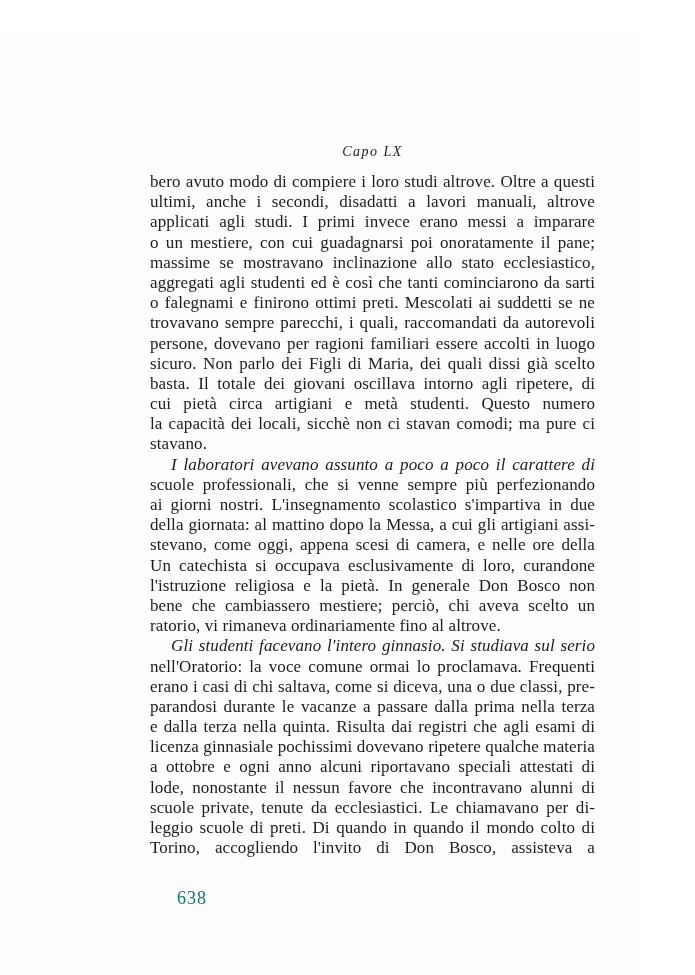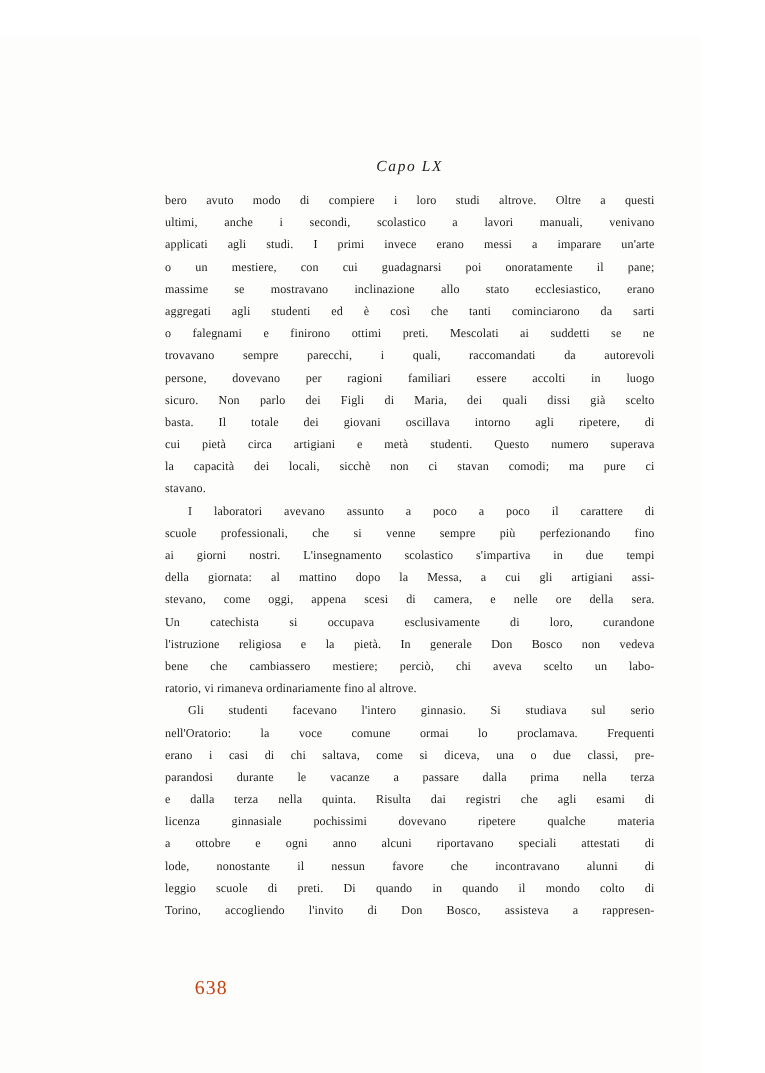--- a/index.html
+++ b/index.html
@@ -31,53 +31,54 @@
   .text-block {
     position: absolute;
     top: 139px;
     left: 150px;
     width: 445px;
   }
   .paragraph {
     margin: 0;
   }
   .line {
-    font-size: 11px;
+    font-size: 17px;
     line-height: 20.2px;
     height: 20.2px;
     text-align: justify;
     text-align-last: justify;
     letter-spacing: 0.1px;
     overflow: hidden;
   }
   .line.lastline {
     text-align-last: left;
   }
   .line.indent {
     text-indent: 21px;
+    font-style: italic;
   }
   .page-number {
     position: absolute;
     top: 855px;
     left: 177px;
     font-size: 18px;
     letter-spacing: 1px;
-    color: #c2410c;
+    color: #0f766e;
   }
 </style>
 </head>
 <body>
 
 <div class="page">
   <div class="chapter-header">Capo LX</div>
 
   <div class="text-block">
       <div class="paragraph">
         <div class="line">bero avuto modo di compiere i loro studi altrove. Oltre a questi</div>
-        <div class="line">ultimi, anche i secondi, scolastico a lavori manuali, venivano</div>
+        <div class="line">ultimi, anche i secondi, disadatti a lavori manuali, altrove</div>
         <div class="line">applicati agli studi. I primi invece erano messi a imparare un'arte</div>
         <div class="line">o un mestiere, con cui guadagnarsi poi onoratamente il pane;</div>
         <div class="line">massime se mostravano inclinazione allo stato ecclesiastico, erano</div>
         <div class="line">aggregati agli studenti ed è così che tanti cominciarono da sarti</div>
         <div class="line">o falegnami e finirono ottimi preti. Mescolati ai suddetti se ne</div>
         <div class="line">trovavano sempre parecchi, i quali, raccomandati da autorevoli</div>
         <div class="line">persone, dovevano per ragioni familiari essere accolti in luogo</div>
         <div class="line">sicuro. Non parlo dei Figli di Maria, dei quali dissi già scelto</div>
         <div class="line">basta. Il totale dei giovani oscillava intorno agli ripetere, di</div>
         <div class="line">cui pietà circa artigiani e metà studenti. Questo numero superava</div>
@@ -97,19 +98,20 @@
       </div>
       <div class="paragraph">
         <div class="line indent">Gli studenti facevano l'intero ginnasio. Si studiava sul serio</div>
         <div class="line">nell'Oratorio: la voce comune ormai lo proclamava. Frequenti</div>
         <div class="line">erano i casi di chi saltava, come si diceva, una o due classi, pre-</div>
         <div class="line">parandosi durante le vacanze a passare dalla prima nella terza</div>
         <div class="line">e dalla terza nella quinta. Risulta dai registri che agli esami di</div>
         <div class="line">licenza ginnasiale pochissimi dovevano ripetere qualche materia</div>
         <div class="line">a ottobre e ogni anno alcuni riportavano speciali attestati di</div>
         <div class="line">lode, nonostante il nessun favore che incontravano alunni di</div>
+        <div class="line">scuole private, tenute da ecclesiastici. Le chiamavano per di-</div>
         <div class="line">leggio scuole di preti. Di quando in quando il mondo colto di</div>
         <div class="line">Torino, accogliendo l'invito di Don Bosco, assisteva a rappresen-</div>
       </div>
     </div>
 
   <div class="page-number">638</div>
 </div>
 
 </body></html>

